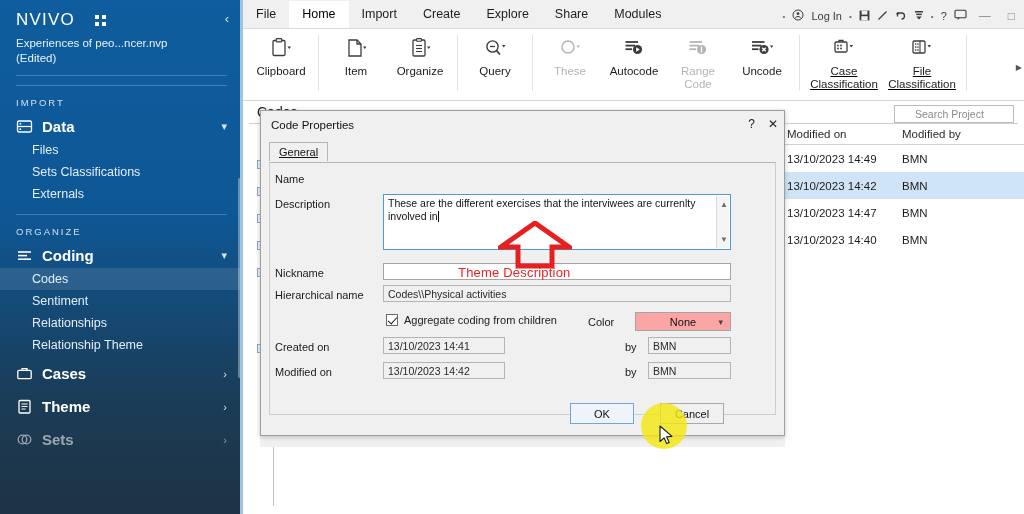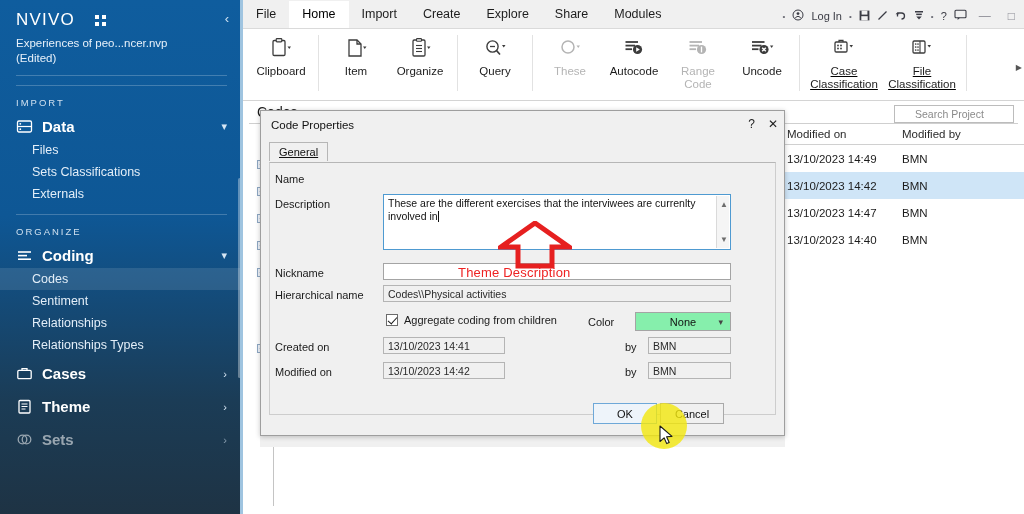--- a/index.html
+++ b/index.html
@@ -213,21 +213,21 @@
     width: 12px; height: 12px; border: 1px solid #6b6b6b; background: #fff;
     position: relative;
   }
   .chk::after {
     content: ""; position: absolute; left: 3px; top: 0px;
     width: 4px; height: 8px; border: solid #1a1a1a;
     border-width: 0 1.6px 1.6px 0; transform: rotate(42deg);
   }
   .chk-lbl { font-size: 11px; color: #1a1a1a; }
   .sel-box {
-    position: absolute; background: #86efac; border: 1px solid #a4a4a4;
+    position: absolute; background: #fca5a5; border: 1px solid #a4a4a4;
     font-size: 11px; color: #111; display: flex; align-items: center;
     justify-content: center; cursor: pointer;
   }
   .sel-box .chev2 { position: absolute; right: 7px; font-size: 9px; color: #444; }
 
   .dlg-footer { position: absolute; left: 0; right: 0; bottom: 0; height: 42px; }
   .btn {
     position: absolute; width: 64px; height: 21px;
     font-size: 11px; color: #111; background: #f0f0f0;
     border: 1px solid #a9a9a9; cursor: pointer;
@@ -306,21 +306,21 @@
           <line x1="2" y1="8.6" x2="11" y2="8.6" stroke="#ffffff" stroke-width="1.6"></line>
           <line x1="2" y1="12.2" x2="15" y2="12.2" stroke="#ffffff" stroke-width="1.6"></line>
         </svg>
       </span>
       <span>Coding</span>
       <span class="chev">▾</span>
     </div>
     <div class="sb-sub active">Codes</div>
     <div class="sb-sub">Sentiment</div>
     <div class="sb-sub">Relationships</div>
-    <div class="sb-sub">Relationships Types</div>
+    <div class="sb-sub">Relationship Theme</div>
 
     <div class="sb-group" style="margin-top:5px">
       <span class="sb-ico">
         <svg width="17" height="17" viewBox="0 0 17 17">
           <rect x="1.8" y="5.3" width="13.4" height="8.4" rx="1.2" fill="none" stroke="#ffffff" stroke-width="1.3"></rect>
           <path d="M6 5.3 V3.6 h5 V5.3" fill="none" stroke="#ffffff" stroke-width="1.3"></path>
         </svg>
       </span>
       <span>Cases</span>
       <span class="chev">›</span>
@@ -653,21 +653,21 @@
           <div class="frm-lbl" style="left:355px; top:178px;">by</div>
           <div class="inp readonly" style="left:378px; top:174px; width:83px; height:17px;">BMN</div>
 
           <div class="frm-lbl" style="top:203px;">Modified on</div>
           <div class="inp readonly" style="left:113px; top:199px; width:122px; height:17px;">13/10/2023 14:42</div>
           <div class="frm-lbl" style="left:355px; top:203px;">by</div>
           <div class="inp readonly" style="left:378px; top:199px; width:83px; height:17px;">BMN</div>
         </div>
 
         <div class="dlg-footer">
-          <div class="btn default" style="left:332px; top:10px;">OK</div>
+          <div class="btn default" style="left:309px; top:10px;">OK</div>
           <div class="btn" style="left:399px; top:10px;">Cancel</div>
         </div>
       </div>
     </div>
   </div>
 
   <div class="anno-arrow">
     <svg width="74" height="48" viewBox="0 0 74 48">
       <path d="M37 2 L71 26 L54 26 L54 45 L20 45 L20 26 L3 26 Z" fill="#ffffff" fill-opacity="0" stroke="#e62020" stroke-width="5" stroke-linejoin="miter"></path>
     </svg>

